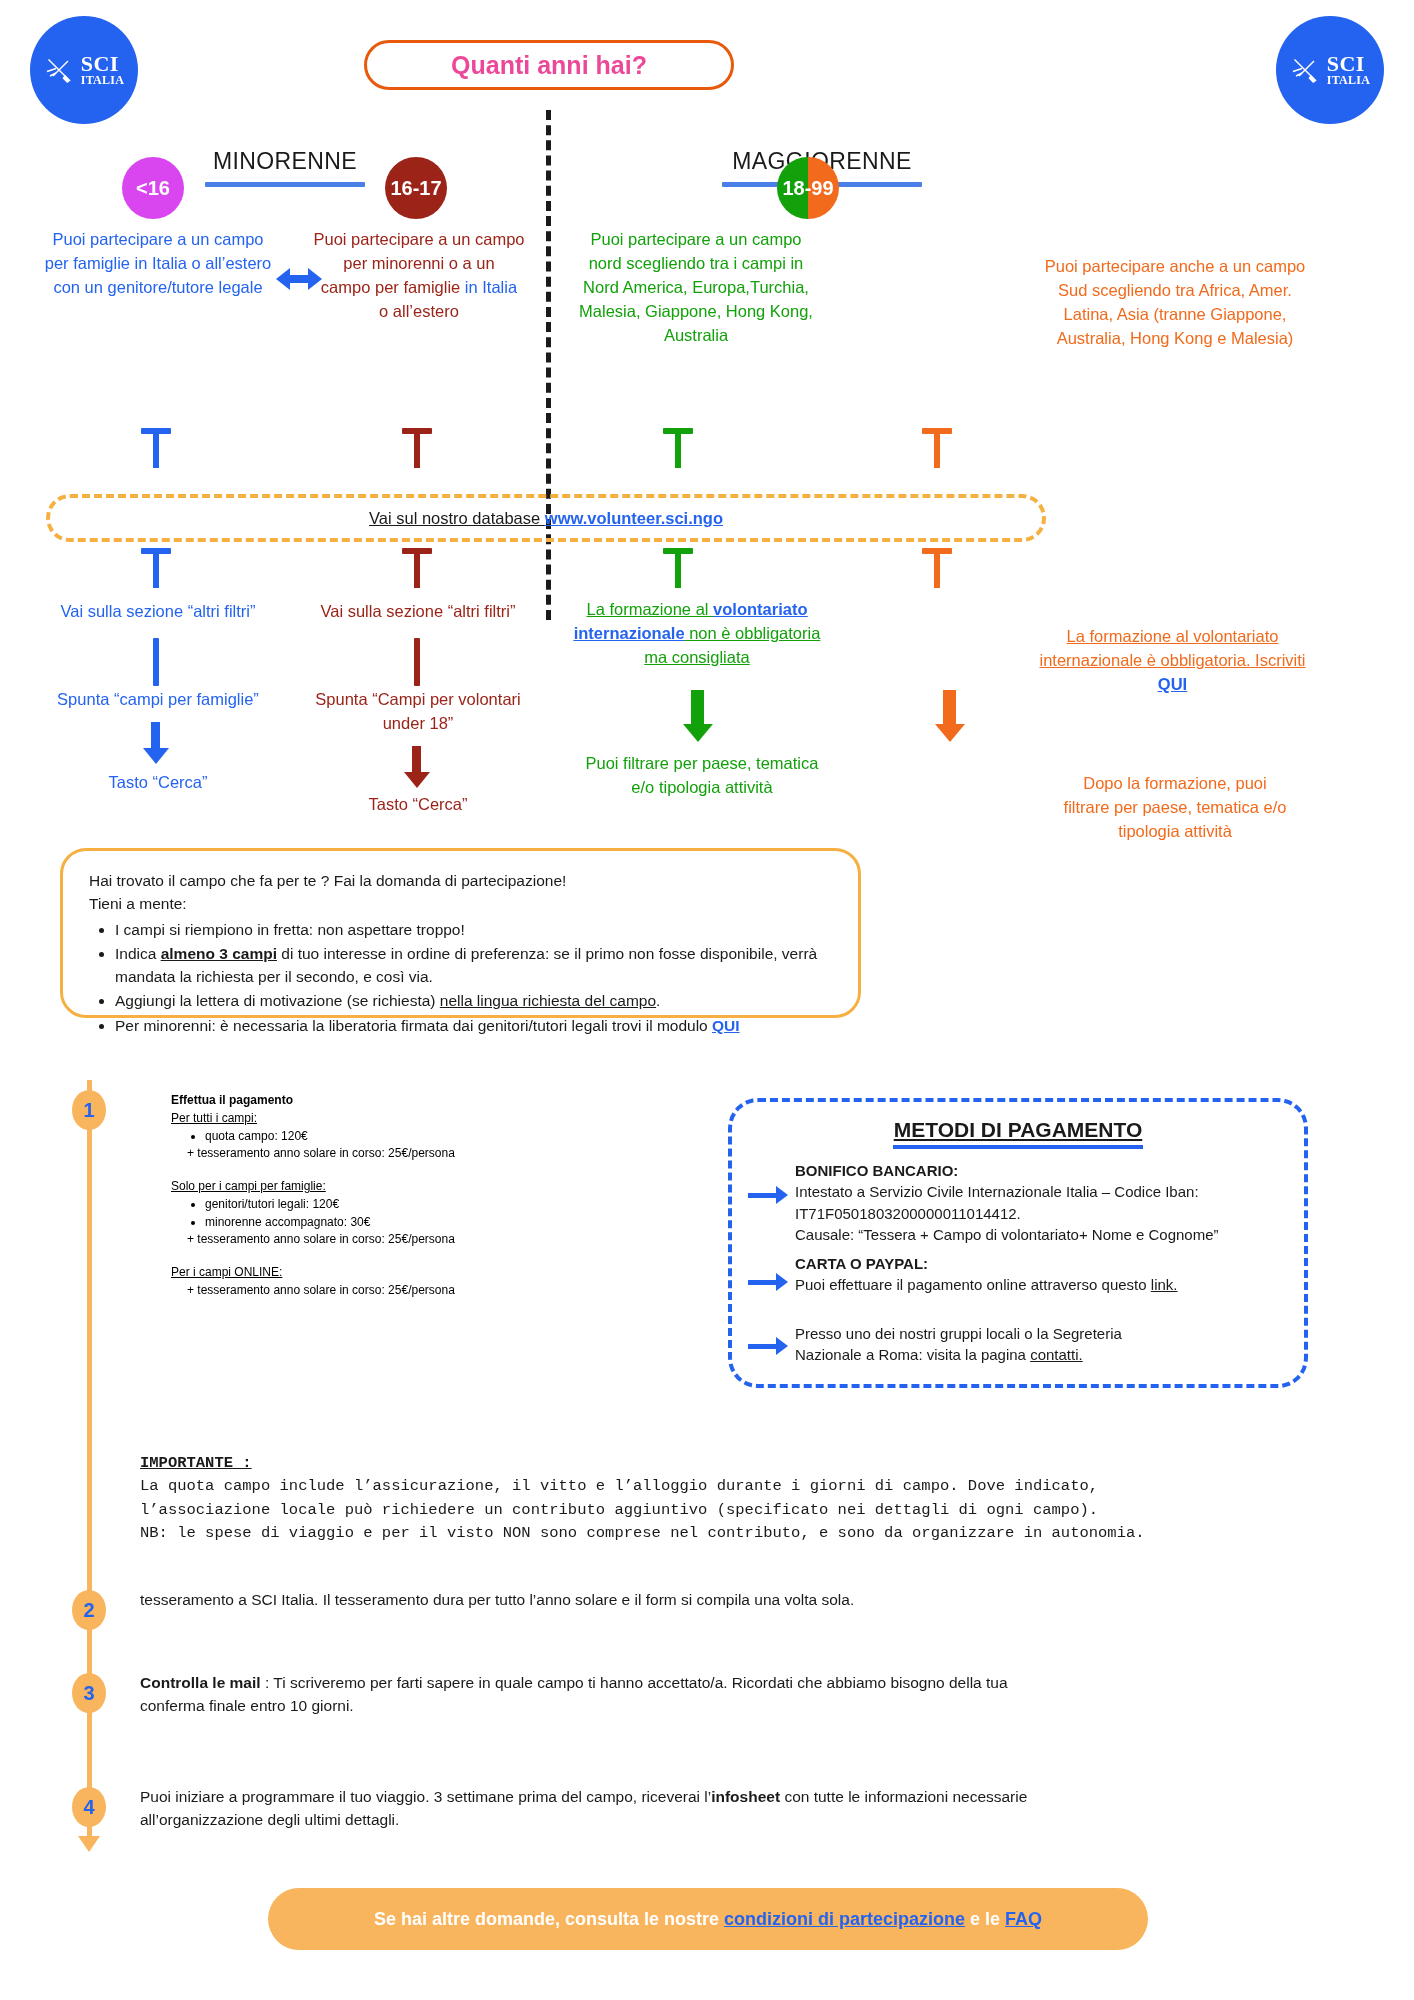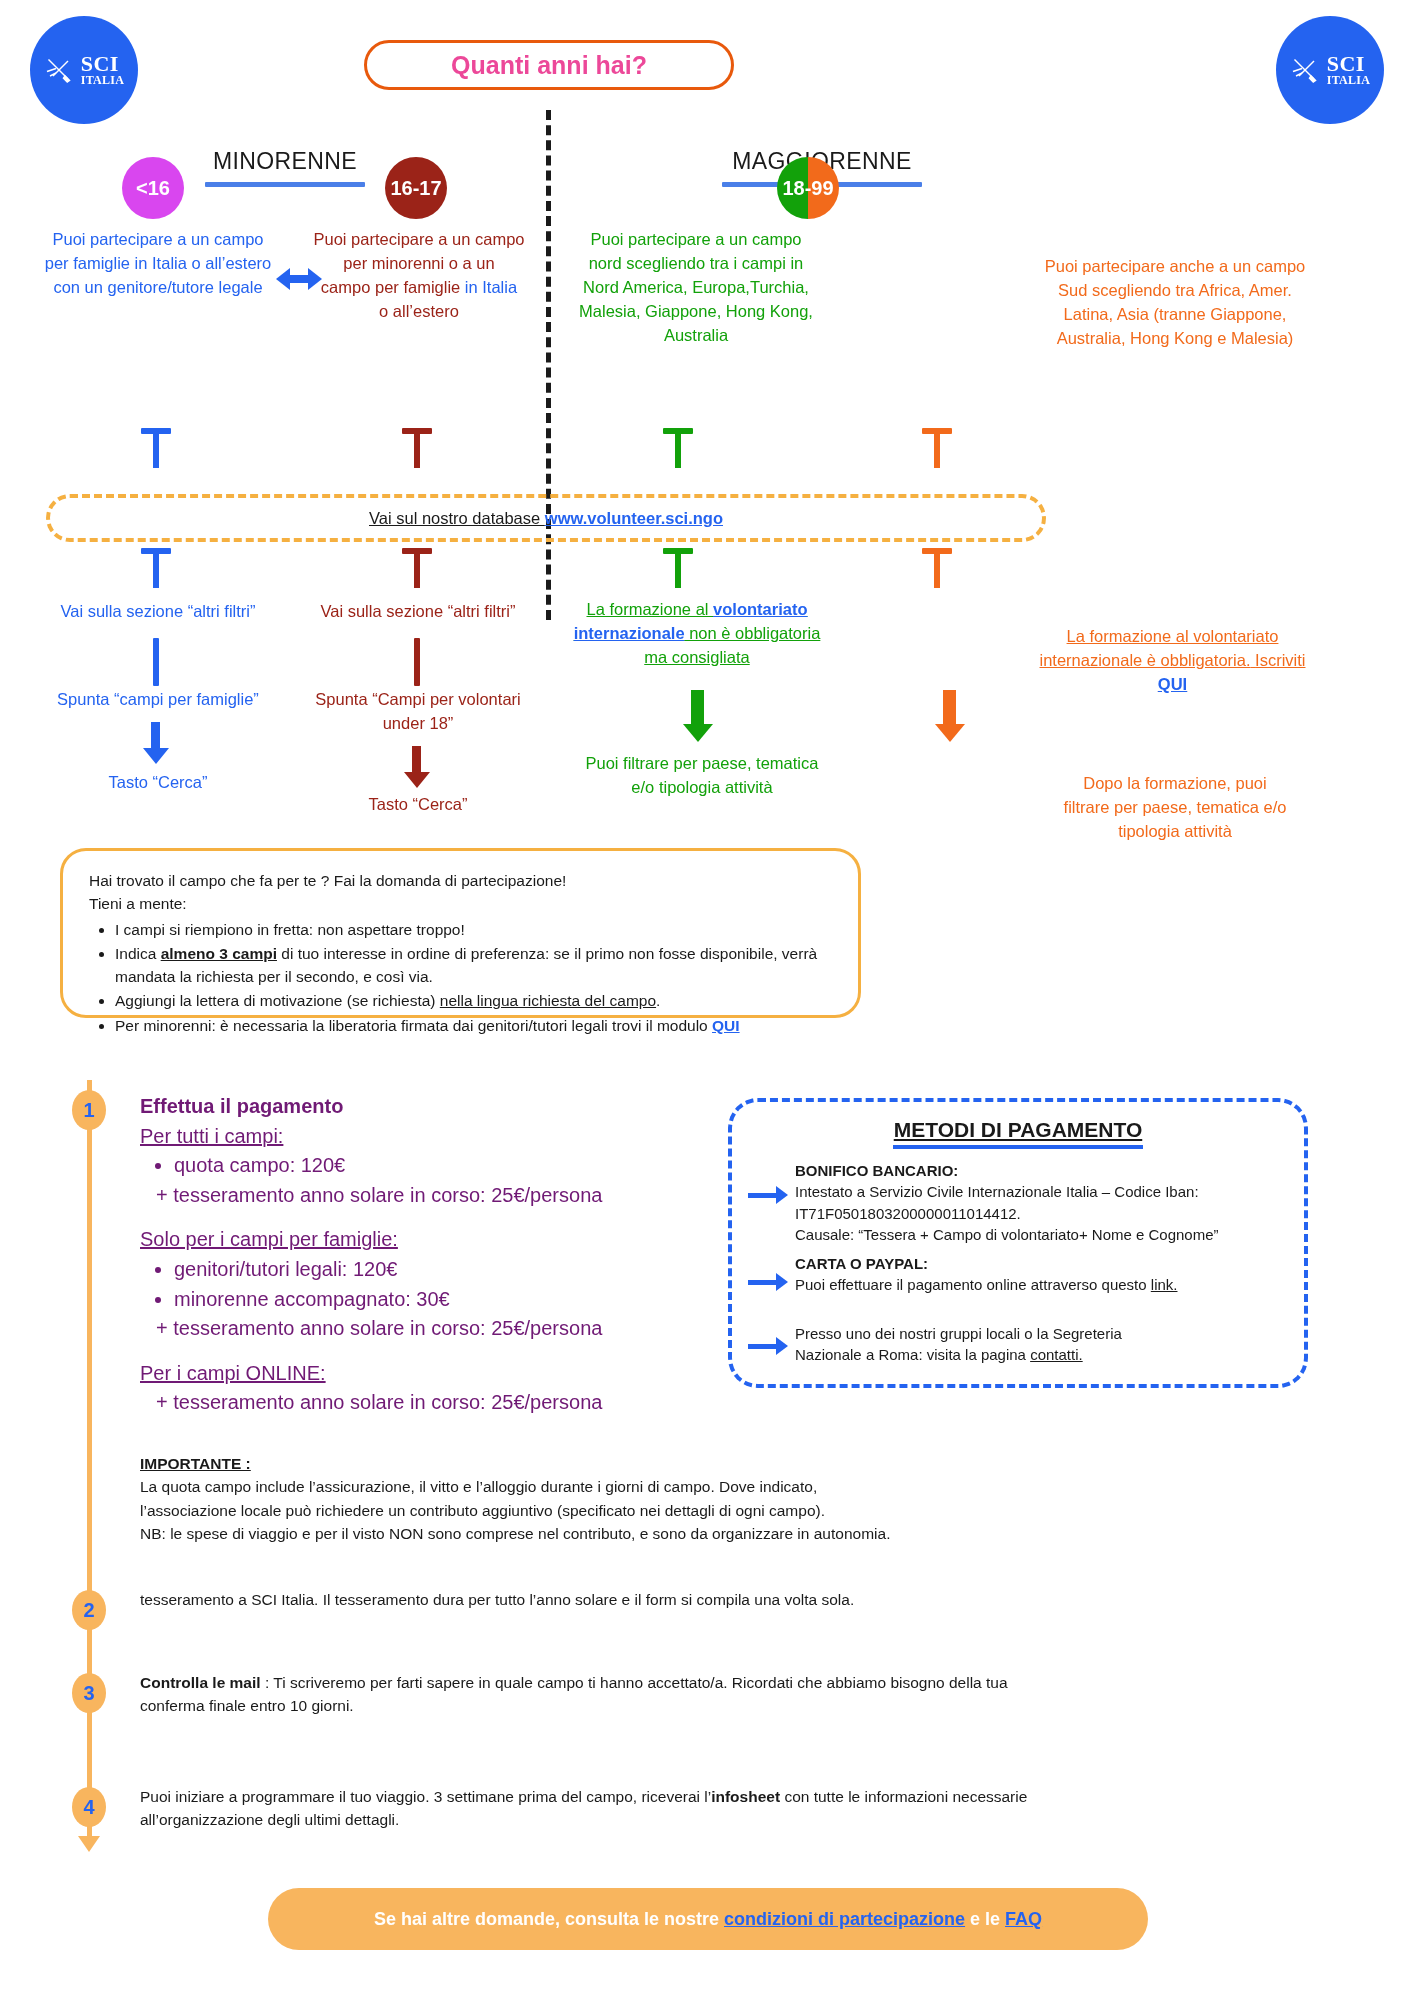--- a/index.html
+++ b/index.html
@@ -126,21 +126,21 @@
     border-left: 11px solid transparent; border-right: 11px solid transparent;
     border-top: 16px solid #f8b55e;
   }
   .stepnum {
     position: absolute; width: 34px; height: 40px; border-radius: 50%;
     background: #f8b55e; color: #2463f0; font-weight: bold; font-size: 20px;
     display: flex; align-items: center; justify-content: center;
   }
 
   
-  .paytext { position: absolute; font-size: 20px; line-height: 1.48; color: #701a75; }
+  .paytext { position: absolute; font-size: 12px; line-height: 1.48; color: #000000; margin-left: 31px; }
   .paytext ul { margin: 0 0 0 34px; }
   .paytext .plus { margin-left: 16px; }
   .gap { height: 15px; }
 
   
   .paybox {
     position: absolute; left: 728px; top: 1098px; width: 580px; height: 290px;
     border: 4px dashed #2463f0; border-radius: 30px;
   }
   .paybox .ttl {
@@ -406,21 +406,21 @@
     <ul>
       <li>genitori/tutori legali: 120€</li>
       <li>minorenne accompagnato: 30€</li>
     </ul>
     <div class="plus">+ tesseramento anno solare in corso: 25€/persona</div>
     <div class="gap"></div>
     <div class="u">Per i campi ONLINE:</div>
     <div class="plus">+ tesseramento anno solare in corso: 25€/persona</div>
   </div>
 
-  <div class="bodytext" style="left:140px; top:1452px; width:1130px;">
+  <div class="bodytext" style="left:140px; top:1452px; width:1130px;font-family:Liberation Mono, monospace;">
     <div class="b u">IMPORTANTE :</div>
     <div>La quota campo include l’assicurazione, il vitto e l’alloggio durante i giorni di campo. Dove indicato,</div>
     <div>l’associazione locale può richiedere un contributo aggiuntivo (specificato nei dettagli di ogni campo).</div>
     <div>NB: le spese di viaggio e per il visto NON sono comprese nel contributo, e sono da organizzare in autonomia.</div>
   </div>
 
   <div class="paybox">
     <div class="ttl">METODI DI PAGAMENTO</div>
     <div class="ttl-rule"></div>
   </div>

